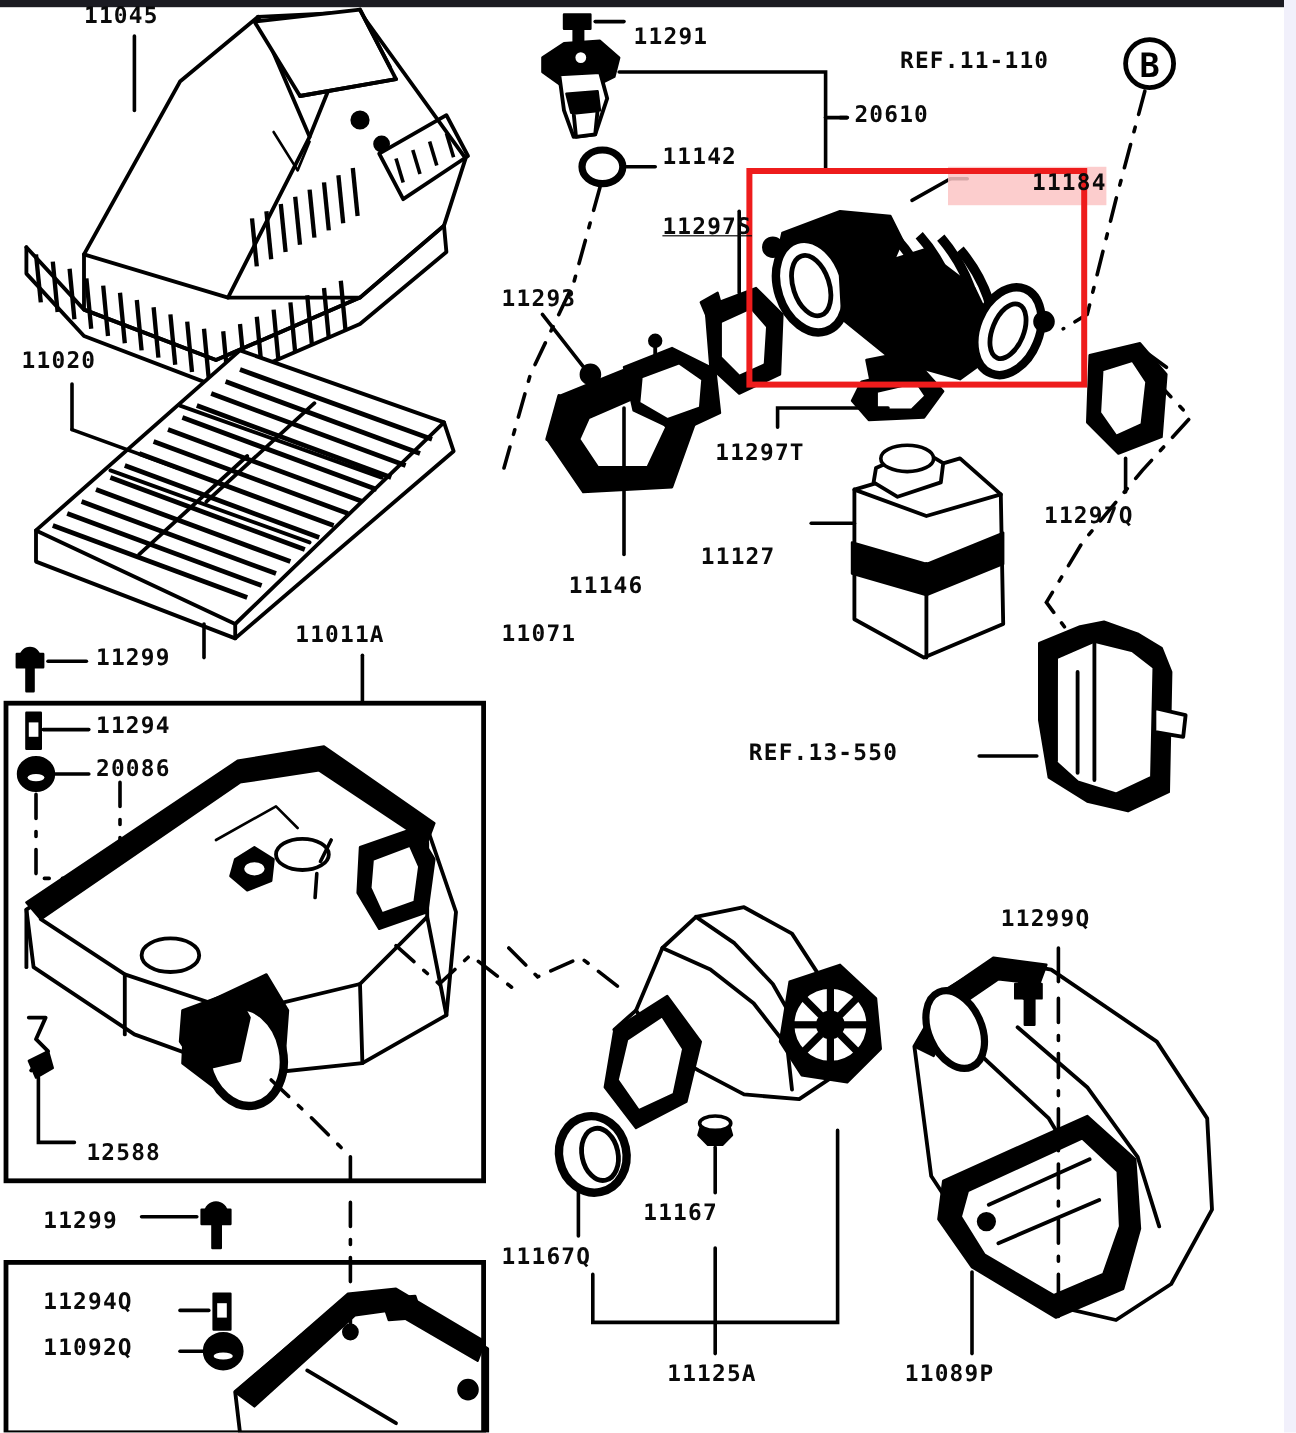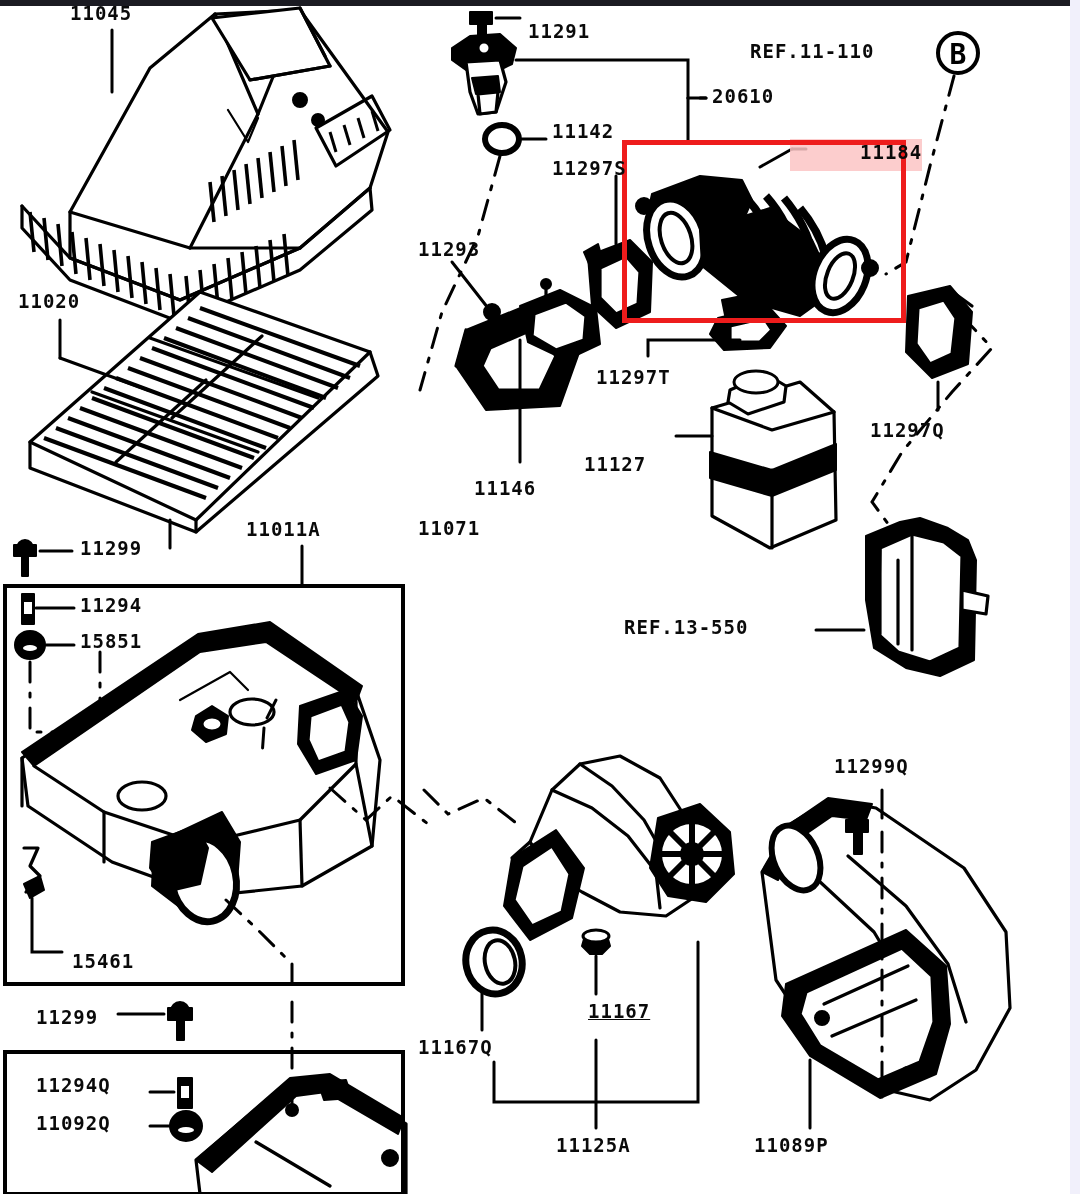--- a/index.html
+++ b/index.html
@@ -383,36 +383,36 @@
 
   <div class="redbox" id="redbox" style="left: 622px; top: 140px; width: 284px; height: 183px; border-color: rgb(238, 28, 28);"></div>
 
   <div id="label-layer">
       <div class="lbl s28" style="left: 70px; top: 2px;">11045</div>
       <div class="lbl s28" style="left: 528px; top: 20px;">11291</div>
       <div class="lbl s28" style="left: 750px; top: 40px;">REF.11-110</div>
       <div class="lbl s28" style="left: 712px; top: 85px;">20610</div>
       <div class="lbl s28" style="left: 552px; top: 120px;">11142</div>
       <div class="lbl s28" style="left: 812px; top: 141px; margin-left: 48px;">11184</div>
-      <div class="lbl s28" style="left: 552px; top: 157px;">11297S</div>
+      <div class="lbl s28" style="left: 552px; top: 178px; text-decoration: underline;">11297S</div>
       <div class="lbl s28" style="left: 418px; top: 238px;">11293</div>
       <div class="lbl s28" style="left: 18px; top: 290px;">11020</div>
       <div class="lbl s28" style="left: 596px; top: 366px;">11297T</div>
       <div class="lbl s28" style="left: 584px; top: 428px; margin-top: 25px;">11127</div>
       <div class="lbl s28" style="left: 870px; top: 419px;">11297Q</div>
       <div class="lbl s28" style="left: 474px; top: 477px;">11146</div>
       <div class="lbl s28" style="left: 246px; top: 518px;">11011A</div>
       <div class="lbl s28" style="left: 418px; top: 517px;">11071</div>
       <div class="lbl s28" style="left: 80px; top: 537px;">11299</div>
       <div class="lbl s28" style="left: 80px; top: 594px;">11294</div>
-      <div class="lbl s28" style="left: 80px; top: 630px;">15851</div>
+      <div class="lbl s28" style="left: 80px; top: 630px;">20086</div>
       <div class="lbl s28" style="left: 624px; top: 616px;">REF.13-550</div>
       <div class="lbl s28" style="left: 834px; top: 755px;">11299Q</div>
-      <div class="lbl s28" style="left: 72px; top: 950px;">15461</div>
-      <div class="lbl s28" style="left: 588px; top: 1000px; text-decoration: underline;">11167</div>
+      <div class="lbl s28" style="left: 72px; top: 950px;">12588</div>
+      <div class="lbl s28" style="left: 536px; top: 1000px;">11167</div>
       <div class="lbl s28" style="left: 36px; top: 1006px;">11299</div>
       <div class="lbl s28" style="left: 418px; top: 1036px;">11167Q</div>
       <div class="lbl s28" style="left: 36px; top: 1074px;">11294Q</div>
       <div class="lbl s28" style="left: 36px; top: 1112px;">11092Q</div>
       <div class="lbl s28" style="left: 556px; top: 1134px;">11125A</div>
       <div class="lbl s28" style="left: 754px; top: 1134px;">11089P</div>
     </div>
 
 </div>
 

